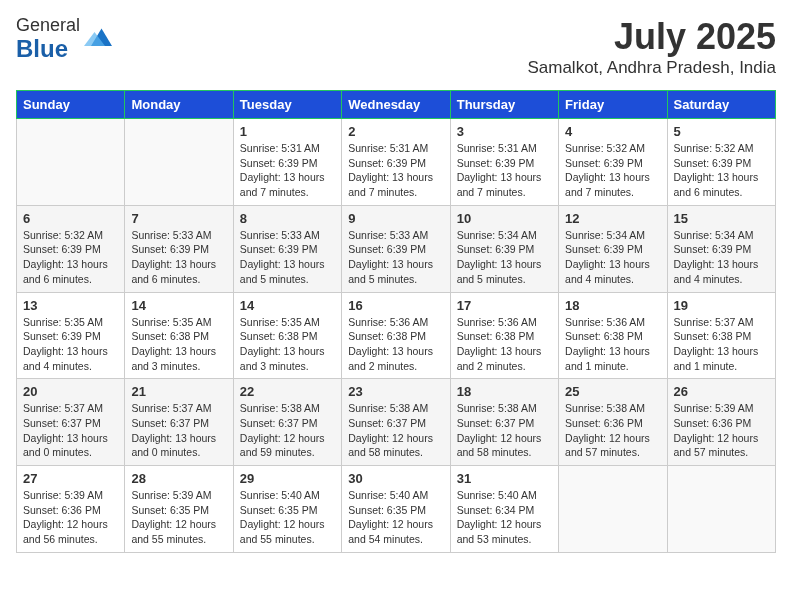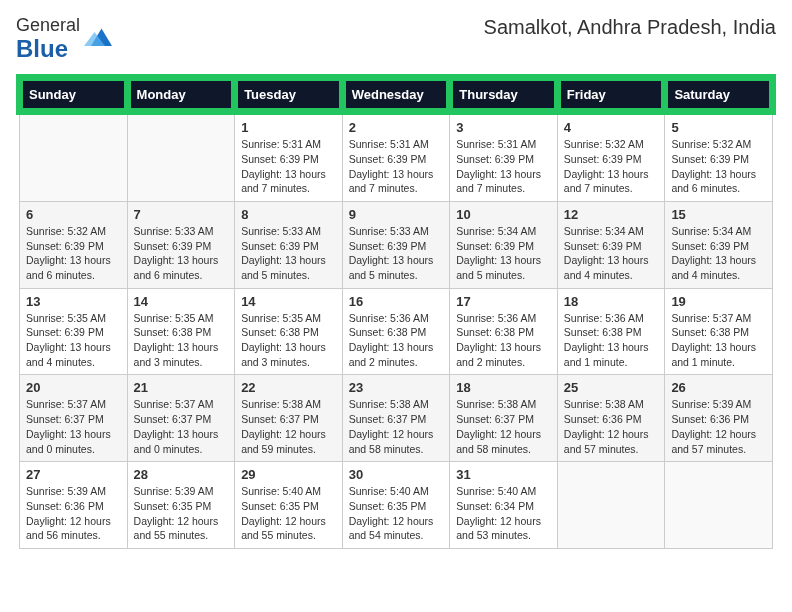--- a/index.html
+++ b/index.html
@@ -42,35 +42,35 @@
     }
     .title-block {
       text-align: right;
     }
     .month-title {
       font-size: 36px;
       font-weight: bold;
       color: #333;
     }
     .location-title {
-      font-size: 20px;
+      font-size: 17px;
       color: #333;
     }
     .calendar {
       width: 100%;
       border-collapse: collapse;
       border: 1px solid #ccc;
     }
     .calendar th {
-      background-color: #0f172a;
+      background-color: #1d4ed8;
       color: #fff;
       font-size: 13px;
       font-weight: bold;
       padding: 6px 6px;
-      border: 7px solid #22c55e;
+      border: 1px solid #22c55e;
       text-align: left;
     }
     .calendar td {
       vertical-align: top;
       padding: 5px 6px;
       border: 1px solid #ccc;
       font-size: 10.5px;
       color: #333;
       width: calc(100% / 7);
       min-height: 85px;
@@ -100,20 +100,21 @@
     <div class="logo-text">
       <span class="logo-general">General</span>
       <span class="logo-blue">Blue</span>
     </div>
     <svg class="logo-icon" viewBox="0 0 40 40" xmlns="http://www.w3.org/2000/svg">
       <polygon points="10,30 25,5 40,30" fill="#1a73c6"></polygon>
       <polygon points="0,30 15,10 30,30" fill="#5ab4f0" opacity="0.7"></polygon>
     </svg>
   </div>
   <div class="title-block">
+    <div class="month-title">July 2025</div>
     <div class="location-title">Samalkot, Andhra Pradesh, India</div>
   </div>
 </div>
 
 <table class="calendar">
   <thead>
     <tr>
     <th>Sunday</th>
         <th>Monday</th>
         <th>Tuesday</th>

